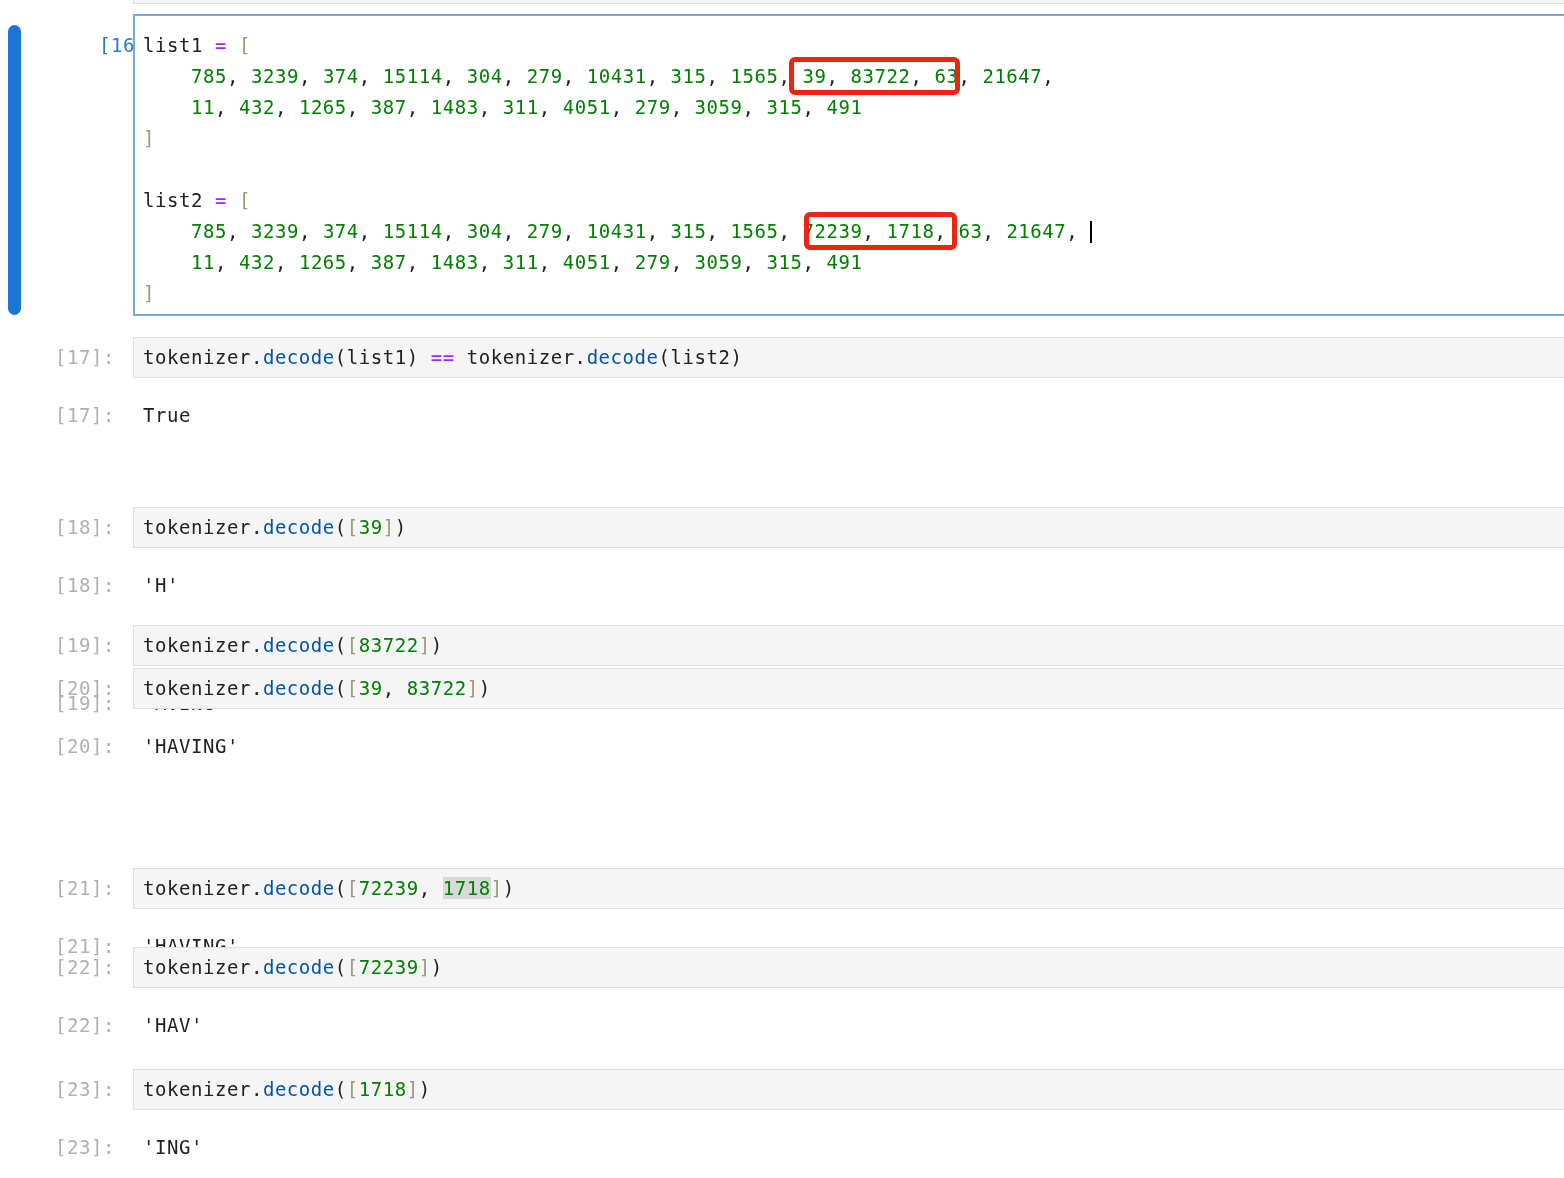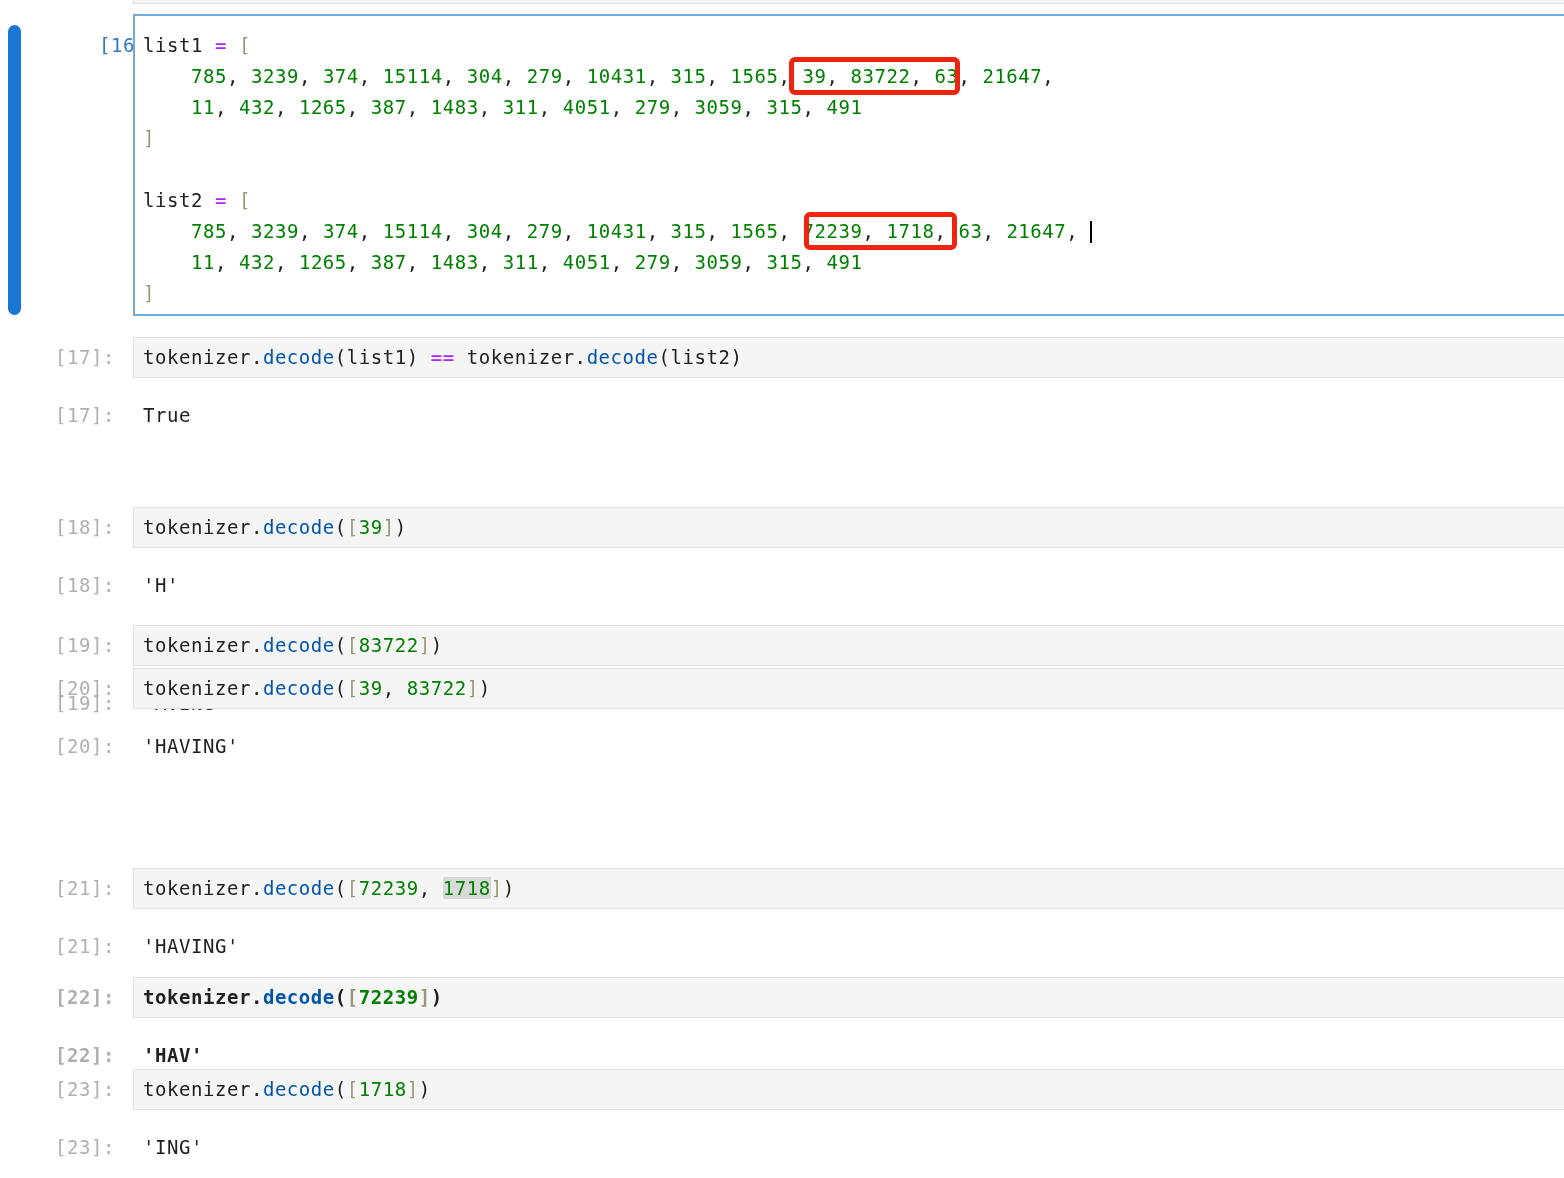--- a/index.html
+++ b/index.html
@@ -130,21 +130,21 @@
     <div class="out-text">'HAVING'</div>
   </div>
 
   <div class="std-cell" style="top: 868px; padding-left: 24px;">
     <div class="prompt in-prompt">[21]:</div>
     <div class="editor"><span class="code-line"><span class="tk-txt">tokenizer.</span><span class="tk-prop">decode</span><span class="tk-txt">(</span><span class="tk-brk">[</span><span class="tk-num">72239</span><span class="tk-txt">, </span><span class="tk-numhl">1718</span><span class="tk-brk">]</span><span class="tk-txt">)</span></span></div>
     <div class="prompt out-prompt">[21]:</div>
     <div class="out-text">'HAVING'</div>
   </div>
 
-  <div class="std-cell" style="top: 977px; font-weight: bold;">
+  <div class="std-cell" style="top: 947px;">
     <div class="prompt in-prompt">[22]:</div>
     <div class="editor"><span class="code-line"><span class="tk-txt">tokenizer.</span><span class="tk-prop">decode</span><span class="tk-txt">(</span><span class="tk-brk">[</span><span class="tk-num">72239</span><span class="tk-brk">]</span><span class="tk-txt">)</span></span></div>
     <div class="prompt out-prompt">[22]:</div>
     <div class="out-text">'HAV'</div>
   </div>
 
   <div class="std-cell" style="top: 1069px;">
     <div class="prompt in-prompt">[23]:</div>
     <div class="editor"><span class="code-line"><span class="tk-txt">tokenizer.</span><span class="tk-prop">decode</span><span class="tk-txt">(</span><span class="tk-brk">[</span><span class="tk-num">1718</span><span class="tk-brk">]</span><span class="tk-txt">)</span></span></div>
     <div class="prompt out-prompt">[23]:</div>

